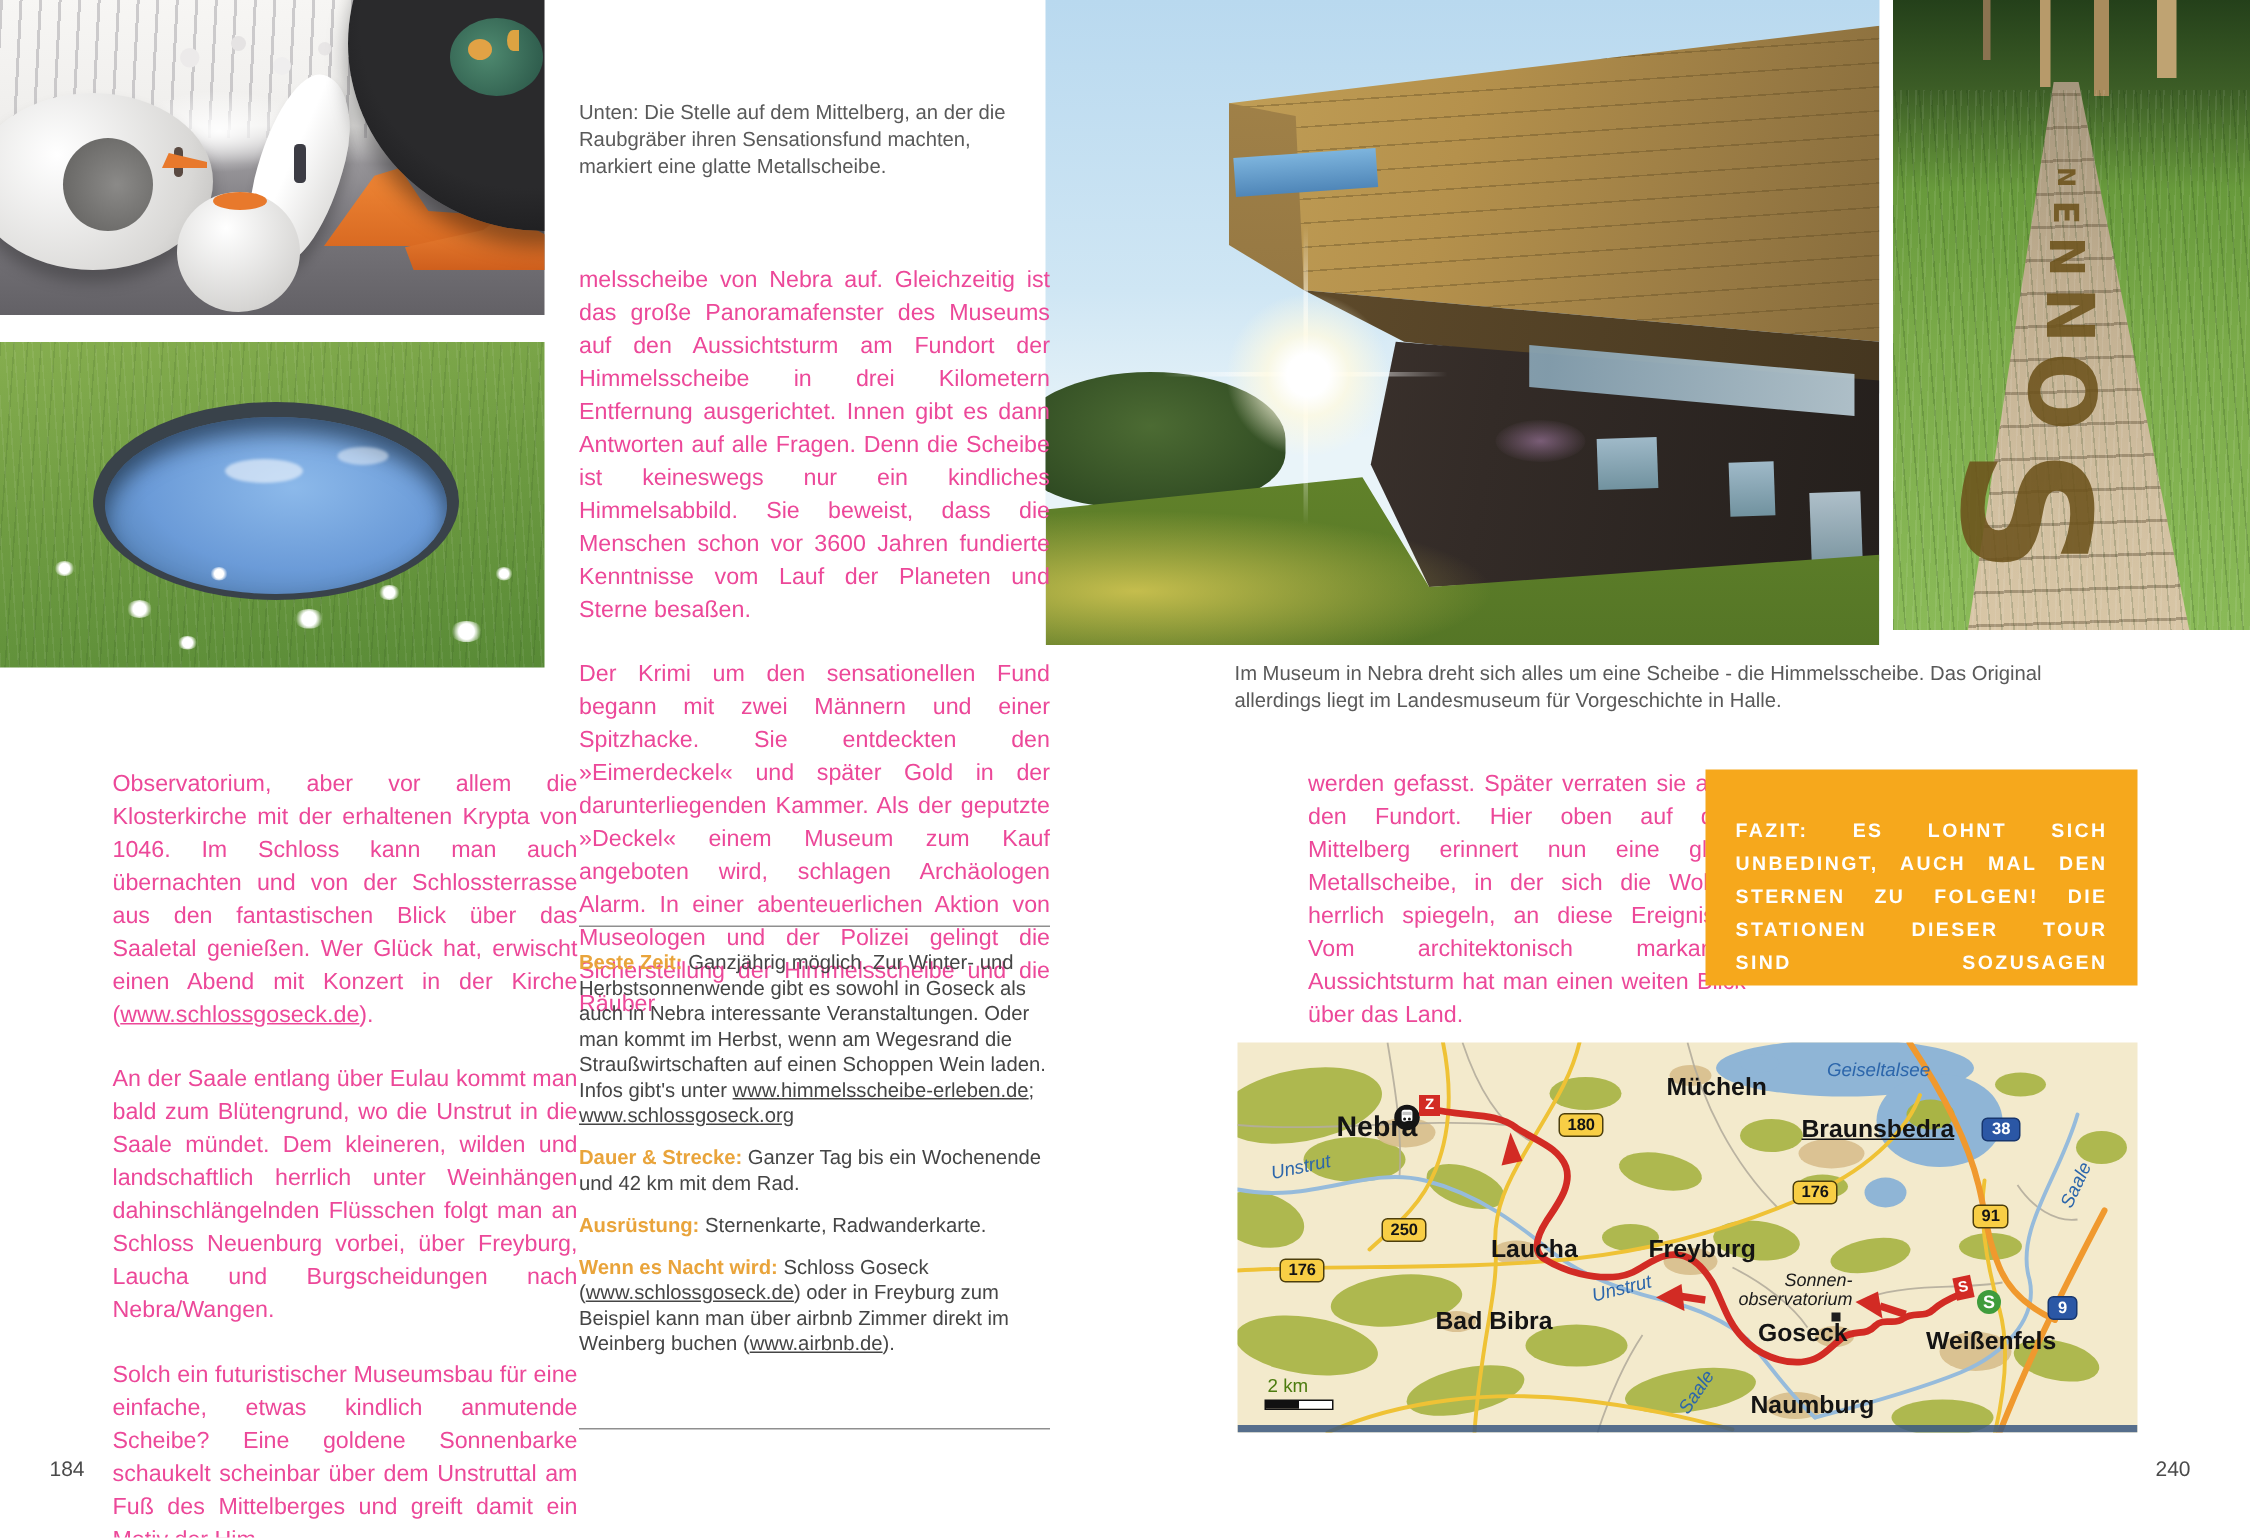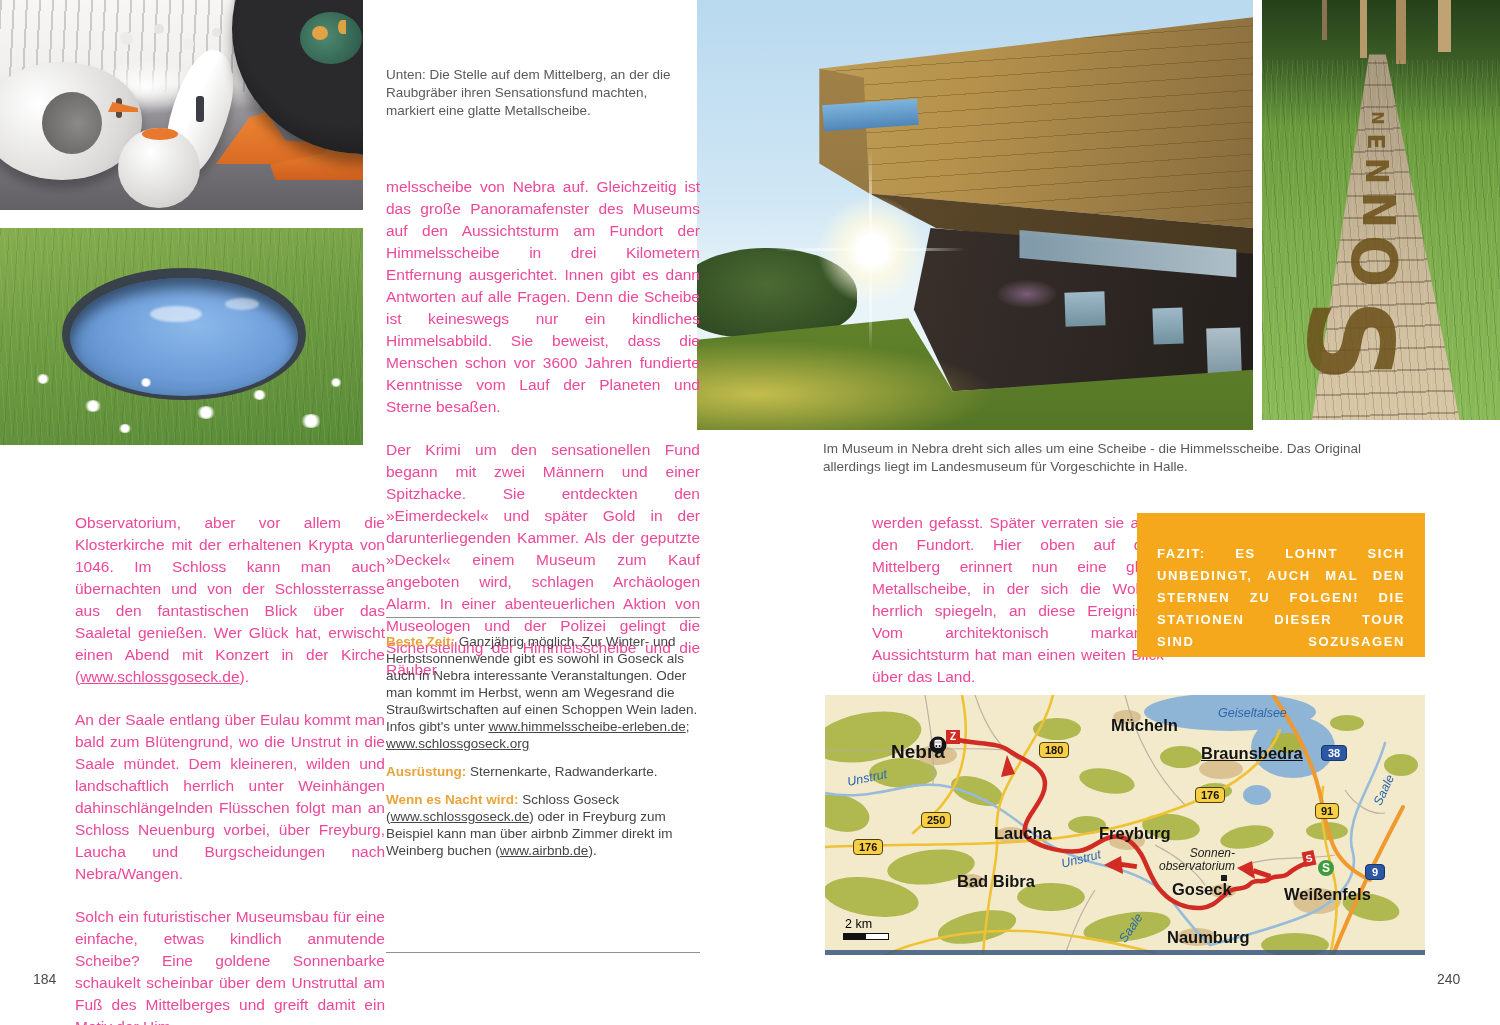--- a/index.html
+++ b/index.html
@@ -31,21 +31,21 @@
            font-weight:bold;font-size:11px;line-height:14px;padding:0 5px;color:#141414;}
   .badge-b{position:absolute;background:#2B57A5;border:1.5px solid #17366e;border-radius:4px;
            font-weight:bold;font-size:11px;line-height:14px;padding:0 6px;color:#fff;}
   .marker-z,.marker-s{position:absolute;background:#D22B24;color:#fff;font-weight:bold;
            font-size:10px;text-align:center;}
   .sbahn{position:absolute;background:#3F9C3C;border-radius:50%;color:#fff;font-weight:bold;
          text-align:center;}
   .scalebar{position:absolute;height:5px;border:1px solid #111;display:flex;}
   .scalebar .b1{width:50%;background:#111;}
   .scalebar .b2{width:50%;background:#fff;}
-  .scalelabel{position:absolute;font-size:12.5px;color:#000000;}
+  .scalelabel{position:absolute;font-size:12.5px;color:#4d7c0f;}
   
   .sletter{position:absolute;font-weight:bold;color:#6d531c;opacity:.88;
            font-family:"DejaVu Sans",sans-serif;transform:rotate(90deg);line-height:1;}
 </style>
 </head>
 <body>
 
 <div class="photo" style="left:0;top:0;width:363px;height:210px;background:linear-gradient(180deg,#f7f6f4 0%,#efeeec 40%,#98969a 52%,#77757a 72%,#636166 100%);">
   <div class="abs" style="left:0;top:0;width:100%;height:44%;background:repeating-linear-gradient(93deg,rgba(170,168,172,.55) 0 2px,rgba(255,255,255,0) 2px 13px);"></div>
   <div class="abs" style="left:86px;top:60px;width:120px;height:55px;background:radial-gradient(ellipse,rgba(255,255,255,.95),rgba(255,255,255,0) 70%);"></div>
@@ -129,20 +129,21 @@
 
 <div class="abs caption" style="left:386px;top:66px;width:300px;">Unten: Die Stelle auf dem Mittelberg, an der die Raubgräber ihren Sensationsfund machten, markiert eine glatte Metallscheibe.</div>
 
 <div class="abs body-text" style="left:386px;top:176px;width:314px;">
   <p>melsscheibe von Nebra auf. Gleichzeitig ist das große Panoramafenster des Museums auf den Aussichtsturm am Fundort der Himmelsscheibe in drei Kilometern Entfernung ausgerichtet. Innen gibt es dann Antworten auf alle Fragen. Denn die Scheibe ist keineswegs nur ein kindliches Himmelsabbild. Sie beweist, dass die Menschen schon vor 3600 Jahren fundierte Kenntnisse vom Lauf der Planeten und Sterne besaßen.</p>
   <p>Der Krimi um den sensationellen Fund begann mit zwei Männern und einer Spitzhacke. Sie entdeckten den »Eimerdeckel« und später Gold in der darunterliegenden Kammer. Als der geputzte »Deckel« einem Museum zum Kauf angeboten wird, schlagen Archäologen Alarm. In einer abenteuerlichen Aktion von Museologen und der Polizei gelingt die Sicherstellung der Himmelsscheibe und die Räuber</p>
 </div>
 
 <div class="abs infoblock" style="left:386px;top:617px;width:314px;height:336px;">
   <p class="infosec"><span class="infolabel">Beste Zeit:</span><span> Ganzjährig möglich. Zur Winter- und Herbstsonnenwende gibt es sowohl in Goseck als auch in Nebra interessante Veranstaltungen. Oder man kommt im Herbst, wenn am Wegesrand die Straußwirtschaften auf einen Schoppen Wein laden. Infos gibt's unter </span><span class="link">www.himmelsscheibe-erleben.de</span><span>; </span><br><span class="link">www.schlossgoseck.org</span></p>
+  <p class="infosec"><span class="infolabel">Dauer &amp; Strecke:</span><span> Ganzer Tag bis ein Wochenende und 42 km mit dem Rad.</span></p>
   <p class="infosec"><span class="infolabel">Ausrüstung:</span><span> Sternenkarte, Radwanderkarte.</span></p>
   <p class="infosec"><span class="infolabel">Wenn es Nacht wird:</span><span> Schloss Goseck (</span><span class="link">www.schlossgoseck.de</span><span>) oder in Freyburg zum Beispiel kann man über airbnb Zimmer direkt im Weinberg buchen (</span><span class="link">www.airbnb.de</span><span>).</span></p>
 </div>
 
 <div class="abs body-text" style="left:75px;top:512px;width:310px;">
   <p><span>Observatorium, aber vor allem die Klosterkirche mit der erhaltenen Krypta von 1046. Im Schloss kann man auch übernachten und von der Schlossterrasse aus den fantastischen Blick über das Saaletal genießen. Wer Glück hat, erwischt einen Abend mit Konzert in der Kirche (</span><span class="link">www.schlossgoseck.de</span><span>).</span></p>
   <p>An der Saale entlang über Eulau kommt man bald zum Blütengrund, wo die Unstrut in die Saale mündet. Dem kleineren, wilden und landschaftlich herrlich unter Weinhängen dahinschlängelnden Flüsschen folgt man an Schloss Neuenburg vorbei, über Freyburg, Laucha und Burgscheidungen nach Nebra/Wangen.</p>
   <p>Solch ein futuristischer Museumsbau für eine einfache, etwas kindlich anmutende Scheibe? Eine goldene Sonnenbarke schaukelt scheinbar über dem Unstruttal am Fuß des Mittelberges und greift damit ein Motiv der Him-</p>
 </div>
 

